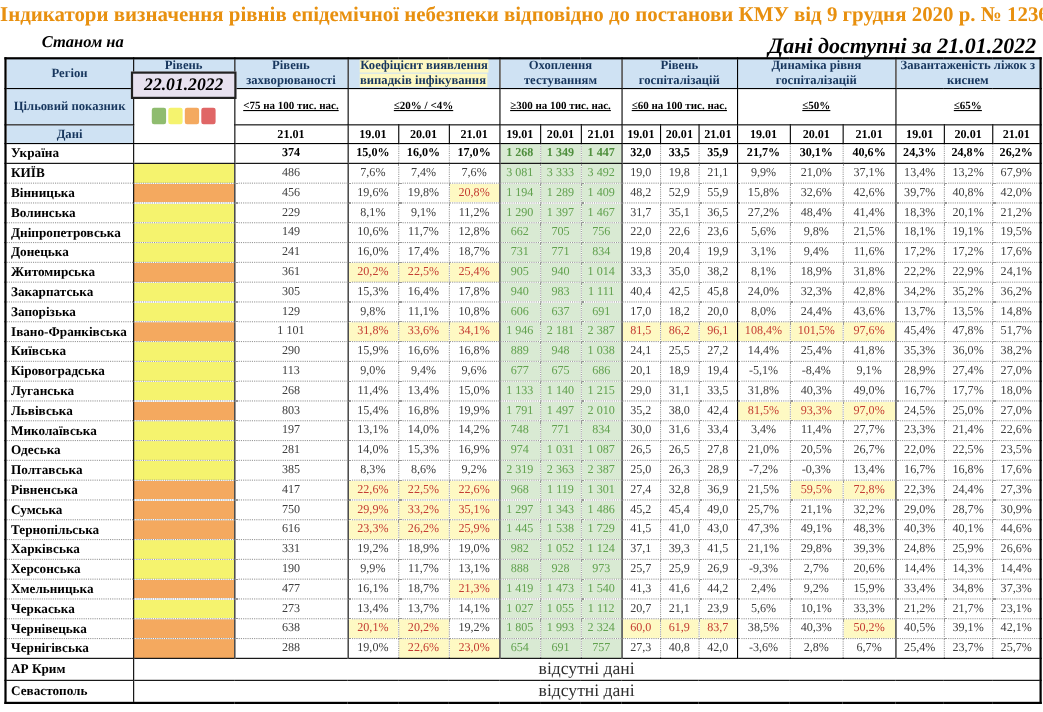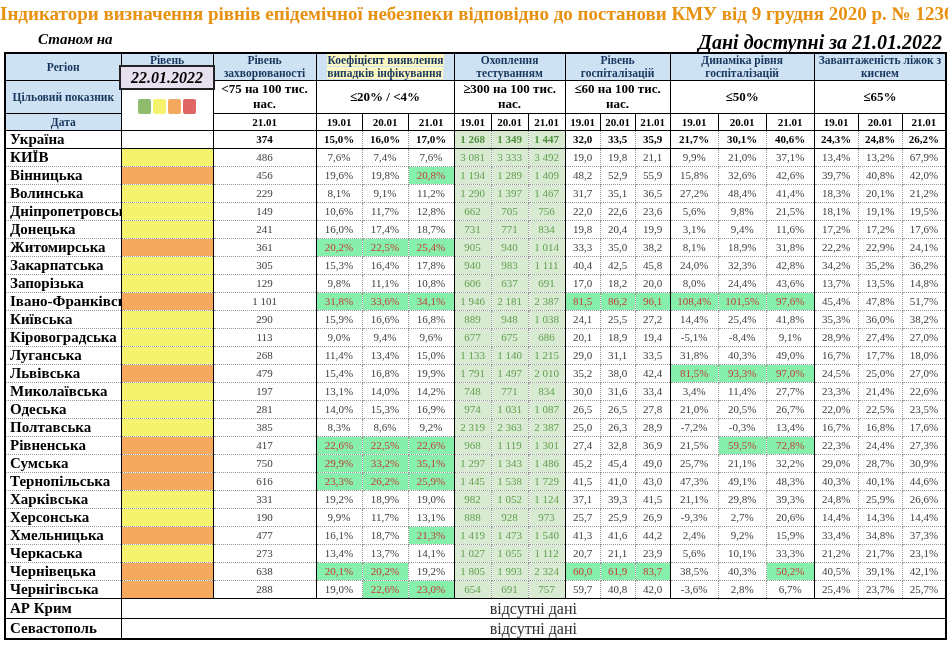--- a/index.html
+++ b/index.html
@@ -10,33 +10,33 @@
   .asof-label{position:absolute;left:38px;top:4px;font-size:15px;}
   .asof-date{position:absolute;left:119px;top:0;border:2px solid #222;background:#e7e1ef;
              padding:0 10px;font-size:16px;line-height:21px;margin-top:38px;}
   .avail{position:absolute;right:6px;top:4px;font-size:20px;}
   table{border-collapse:collapse;table-layout:fixed;width:940px;margin:0 4px;border:2px solid #000;}
   th,td{border:1px dotted #979797;text-align:center;vertical-align:middle;overflow:hidden;padding:0 1px;}
   thead th,thead td{border:1px solid #000;}
   th.hb{background:#cfe2f3;color:#17365d;font-size:11.5px;line-height:1.12;font-weight:bold;}
   .hl{background:#fef9c3;padding:0 1px;}
   tr.h-a th{height:26px;}
-  td.tgt{font-weight:bold;font-size:13px;color:#000;height:32px;line-height:1.15;background:#fff;}
+  td.tgt{font-weight:bold;font-size:10px;color:#000;height:32px;line-height:1.15;background:#fff;text-decoration:underline;}
   td.dt{font-weight:bold;font-size:11px;color:#000;height:16px;background:#fff;}
   td.sw{background:#fff;}
   td.sw i{display:inline-block;width:13px;height:15px;border-radius:2px;margin:0 1px;vertical-align:middle;}
   tbody td{font-size:11px;color:#3d3d3d;height:17px;white-space:nowrap;line-height:17px;}
-  td.rg{font-weight:bold;color:#000;text-align:left;padding-left:4px;font-size:15px;}
+  td.rg{font-weight:bold;color:#000;text-align:left;padding-left:4px;font-size:12px;}
   .sl{border-left:1px solid #000 !important;}
   tbody tr:first-child td{border-top:1px solid #000;}
   tr.bold td{font-weight:bold;color:#000;}
   tr.solidb td{border-bottom:1px solid #000;}
   td.grn{background:#d9ead3;color:#61a14e;}
   tr.bold td.grn{color:#4f8f3d;}
-  td.red{background:#86efac;color:#c43c32;}
+  td.red{background:#fef9c3;color:#c43c32;}
   td.lvl-yellow{background:#f5f36e;}
   td.lvl-orange{background:#f4a95f;}
   tr.nd td{border-top:1px solid #000;height:19px;}
   td.nodata{font-size:16px;color:#2e2e2e;}
 </style>
 </head>
 <body>
 
 <div class="page">
   <div class="title">Індикатори визначення рівнів епідемічної небезпеки відповідно до постанови КМУ від 9 грудня 2020 р. № 1236</div>
@@ -81,21 +81,21 @@
           <th class="hb">Цільовий показник</th>
           <td class="sw sl" rowspan="2"><i style="background: rgb(143, 188, 111);"></i><i style="background: rgb(245, 243, 110);"></i><i style="background: rgb(244, 169, 95);"></i><i style="background: rgb(224, 102, 102);"></i></td>
           <td class="tgt sl" colspan="1">&lt;75 на 100 тис. нас.</td>
           <td class="tgt sl" colspan="3">≤20% / &lt;4%</td>
           <td class="tgt sl" colspan="3">≥300 на 100 тис. нас.</td>
           <td class="tgt sl" colspan="3">≤60 на 100 тис. нас.</td>
           <td class="tgt sl" colspan="3">≤50%</td>
           <td class="tgt sl" colspan="3">≤65%</td>
         </tr>
         <tr>
-          <th class="hb">Дата</th>
+          <th class="hb">Дані</th>
           <td class="dt sl">21.01</td>
           <td class="dt sl">19.01</td>
           <td class="dt">20.01</td>
           <td class="dt">21.01</td>
           <td class="dt sl">19.01</td>
           <td class="dt">20.01</td>
           <td class="dt">21.01</td>
           <td class="dt sl">19.01</td>
           <td class="dt">20.01</td>
           <td class="dt">21.01</td>
@@ -364,21 +364,21 @@
           <td class="sl">31,8%</td>
           <td>40,3%</td>
           <td>49,0%</td>
           <td class="sl">16,7%</td>
           <td>17,7%</td>
           <td>18,0%</td>
         </tr>
         <tr>
           <td class="rg">Львівська</td>
           <td class="sl lvl-orange"></td>
-          <td class="sl">479</td>
+          <td class="sl">803</td>
           <td class="sl">15,4%</td>
           <td>16,8%</td>
           <td>19,9%</td>
           <td class="sl grn">1 791</td>
           <td class="grn">1 497</td>
           <td class="grn">2 010</td>
           <td class="sl">35,2</td>
           <td>38,0</td>
           <td>42,4</td>
           <td class="sl red">81,5%</td>
@@ -611,21 +611,21 @@
         <tr>
           <td class="rg">Чернігівська</td>
           <td class="sl lvl-orange"></td>
           <td class="sl">288</td>
           <td class="sl">19,0%</td>
           <td class="red">22,6%</td>
           <td class="red">23,0%</td>
           <td class="sl grn">654</td>
           <td class="grn">691</td>
           <td class="grn">757</td>
-          <td class="sl">59,7</td>
+          <td class="sl">27,3</td>
           <td>40,8</td>
           <td>42,0</td>
           <td class="sl">-3,6%</td>
           <td>2,8%</td>
           <td>6,7%</td>
           <td class="sl">25,4%</td>
           <td>23,7%</td>
           <td>25,7%</td>
         </tr>
         <tr class="nd">

